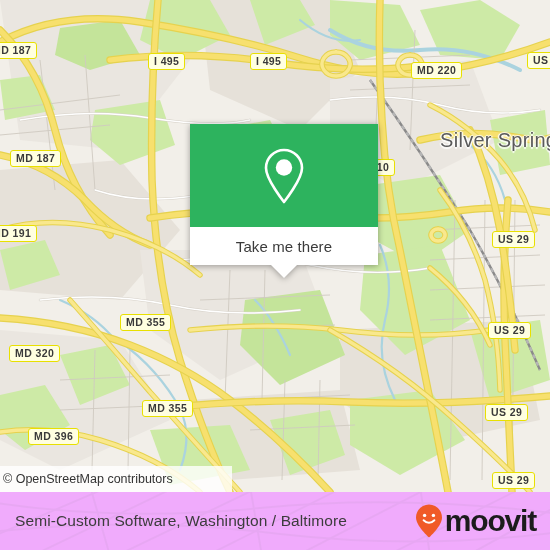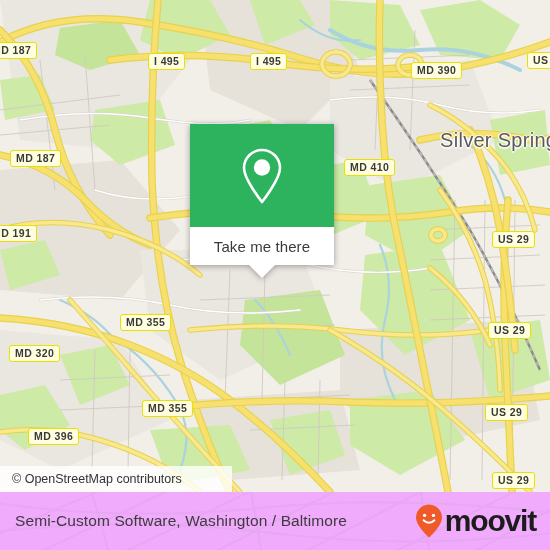--- a/index.html
+++ b/index.html
@@ -65,21 +65,21 @@
     text-shadow:
       1.5px 0 1px rgba(255,255,255,.9), -1.5px 0 1px rgba(255,255,255,.9),
       0 1.5px 1px rgba(255,255,255,.9), 0 -1.5px 1px rgba(255,255,255,.9);
   }
 
   
   #callout {
     position: absolute;
     left: 190px;
     top: 124px;
-    width: 144px;
+    width: 188px;
     filter: drop-shadow(0 1px 3px rgba(0,0,0,0.35));
   }
   #callout .card-top {
     height: 103px;
     background: #2db35e;
     display: flex;
     align-items: center;
     justify-content: center;
   }
   #callout .card-bottom {
@@ -111,21 +111,21 @@
   #attribution {
     position: absolute;
     left: 0;
     top: 466px;
     height: 26px;
     width: 232px;
     background: rgba(255,255,255,0.80);
     display: flex;
     align-items: center;
     box-sizing: border-box;
-    padding-left: 12px;
+    padding-left: 3px;
   }
   #attribution span {
     color: #333333;
     font-family: "Liberation Sans", sans-serif;
     font-size: 12.5px;
     white-space: nowrap;
   }
 
   
   #bottombar {
@@ -327,21 +327,21 @@
 
       <path class="mtc" d="M438,229 a7,6 0 1,0 0.1,0"></path>
       <path class="mt" d="M438,229 a7,6 0 1,0 0.1,0"></path>
     </svg>
 
     <div class="citylabel" style="left:440px; top:129px;">Silver Spring</div>
 
     <div class="shield" style="left:-14px; top:42px;">MD 187</div>
     <div class="shield" style="left:148px; top:53px;">I 495</div>
     <div class="shield" style="left:250px; top:53px;">I 495</div>
-    <div class="shield" style="left:411px; top:62px;">MD 390</div>
+    <div class="shield" style="left:411px; top:62px;">MD 220</div>
     <div class="shield" style="left:527px; top:52px;">US</div>
     <div class="shield" style="left:10px;  top:150px;">MD 187</div>
     <div class="shield" style="left:344px; top:159px;">MD 410</div>
     <div class="shield" style="left:-14px; top:225px;">MD 191</div>
     <div class="shield" style="left:492px; top:231px;">US 29</div>
     <div class="shield" style="left:120px; top:314px;">MD 355</div>
     <div class="shield" style="left:488px; top:322px;">US 29</div>
     <div class="shield" style="left:9px;   top:345px;">MD 320</div>
     <div class="shield" style="left:142px; top:400px;">MD 355</div>
     <div class="shield" style="left:485px; top:404px;">US 29</div>

